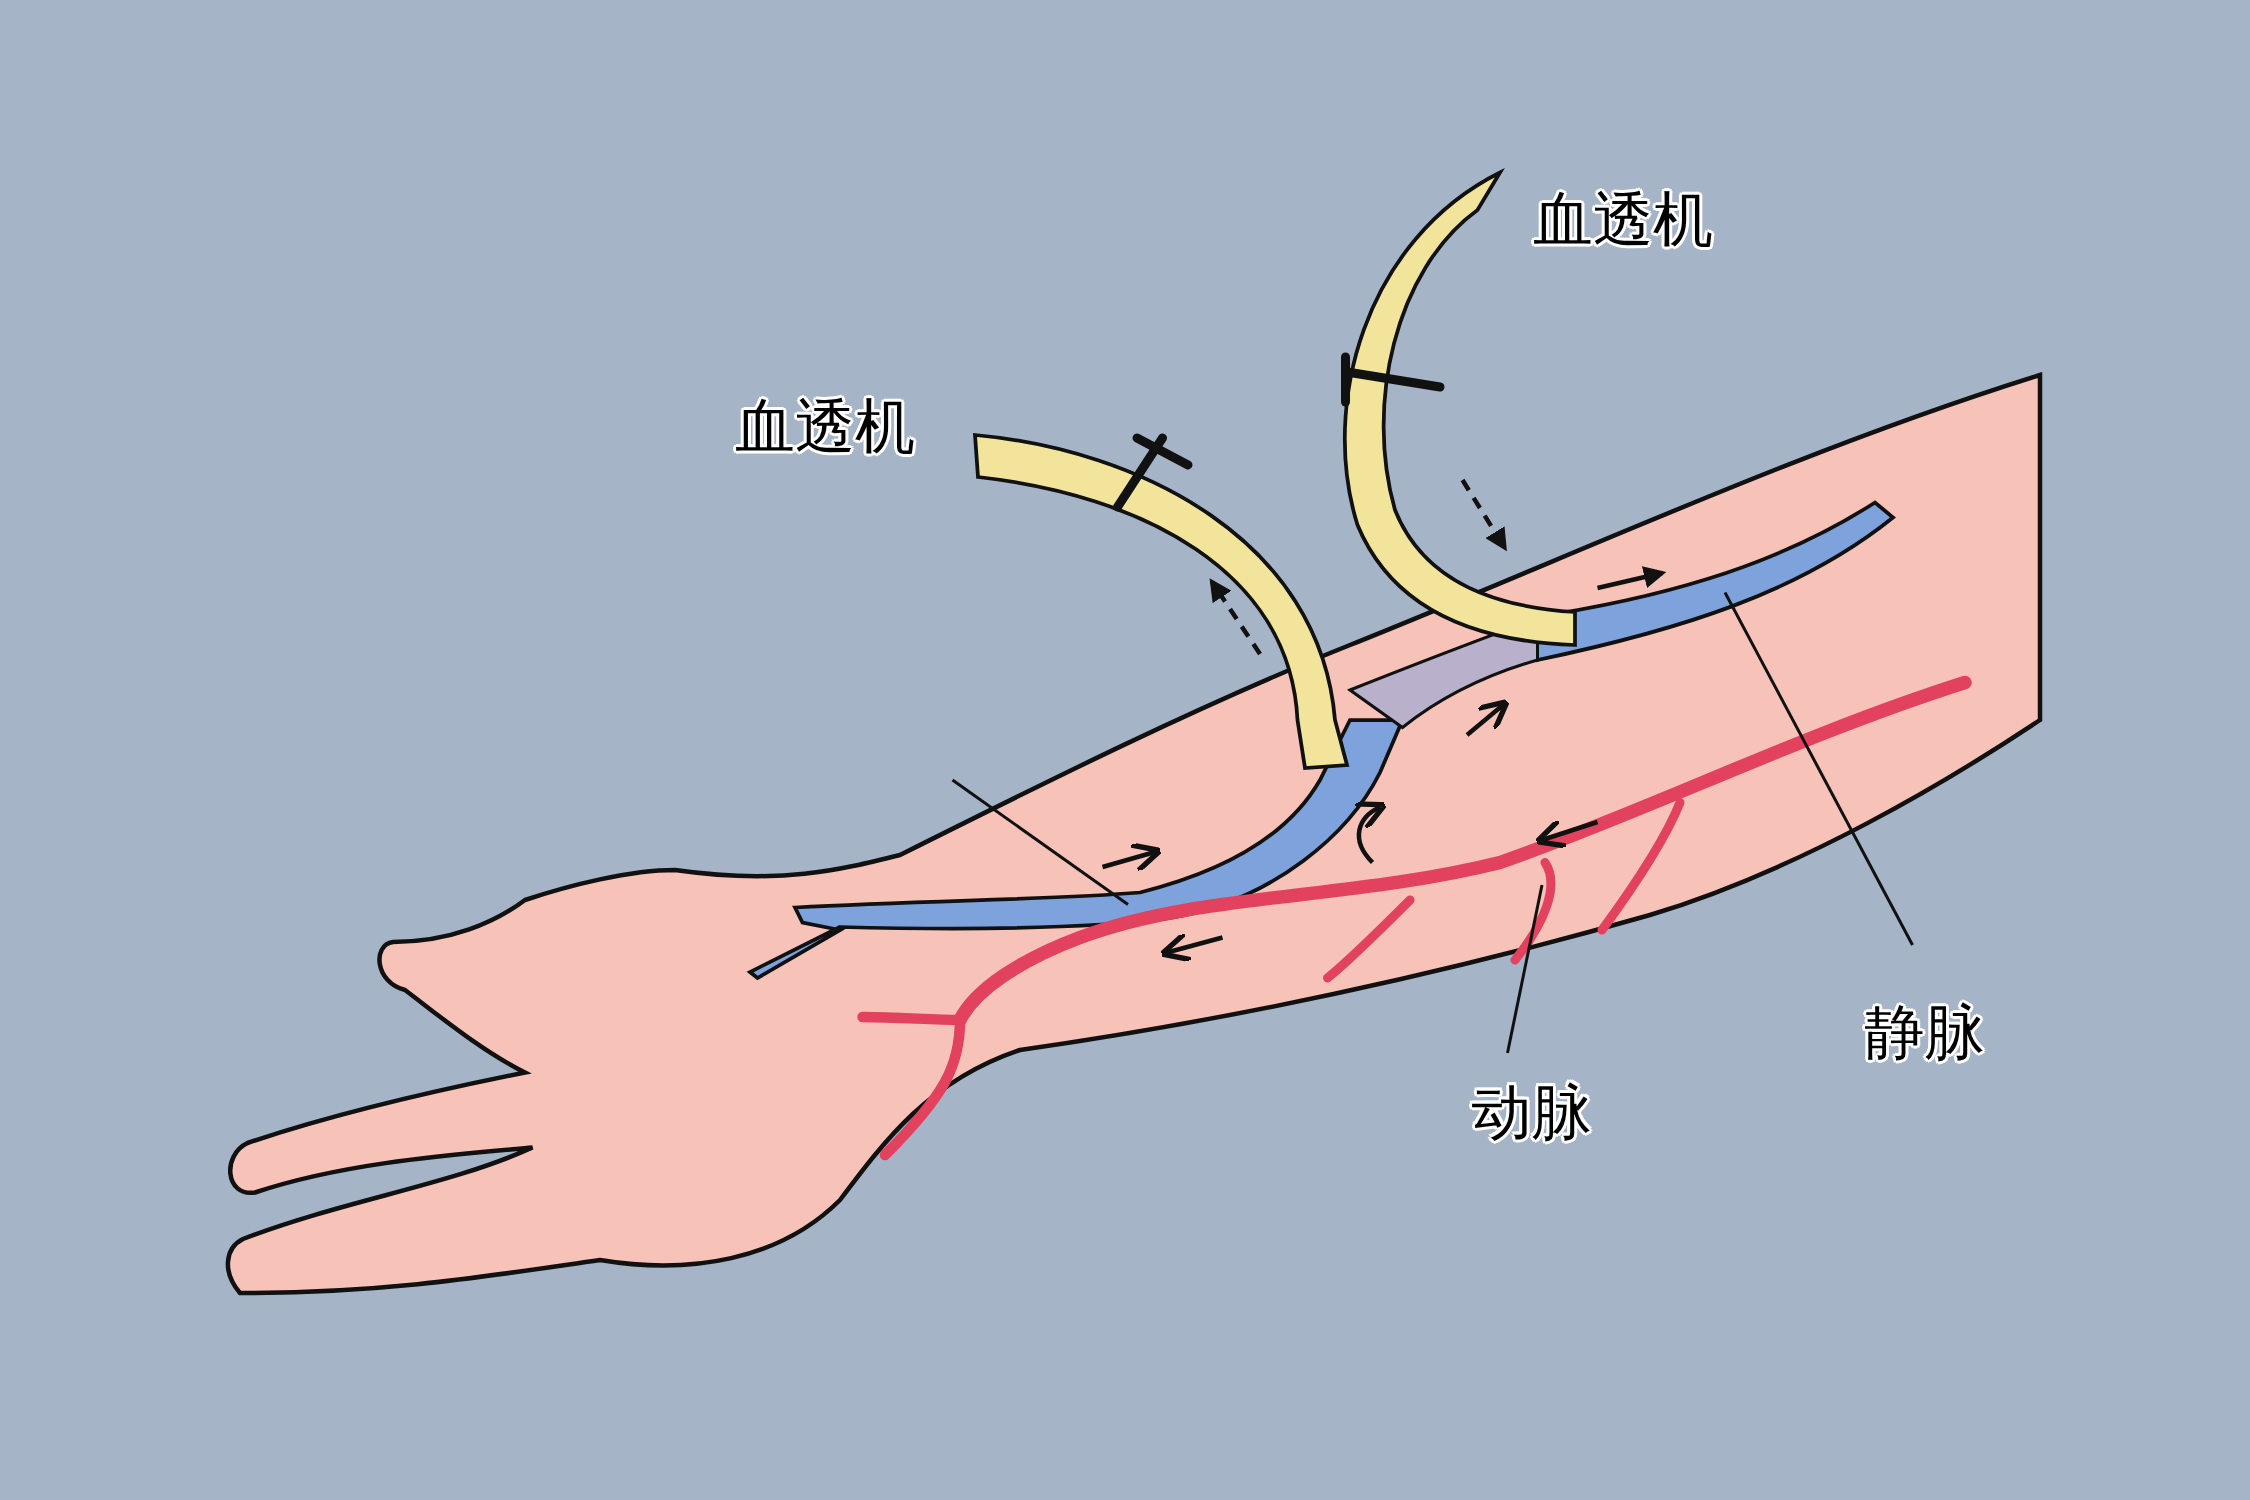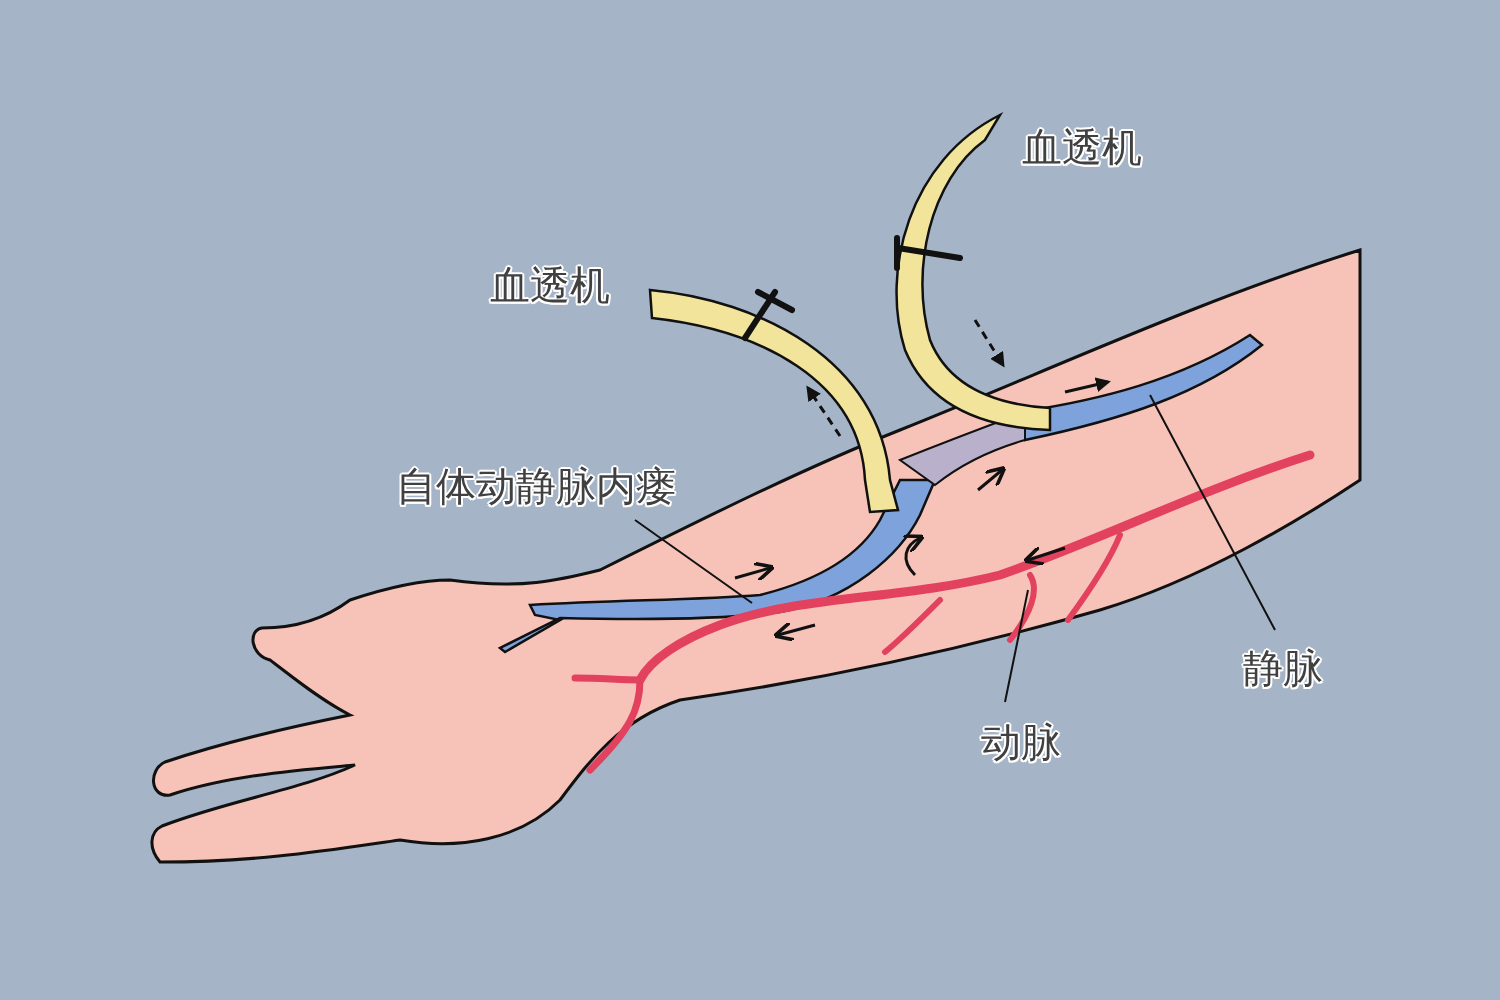--- a/index.html
+++ b/index.html
@@ -1,19 +1,19 @@
 <!DOCTYPE html>
 <html><head>
 <meta charset="utf-8">
 <style>
   html,body{margin:0;padding:0;}
   body{width:1500px;height:1000px;background:#a5b5c7;overflow:hidden;position:relative;
        font-family:"DejaVu Sans","Liberation Sans",sans-serif;}
   #stage{position:absolute;left:0;top:0;width:1500px;height:1000px;}
-  .label{position:absolute;font-size:40px;color:#404040;line-height:1;white-space:nowrap;
+  .label{position:absolute;font-size:40px;color:#000000;line-height:1;white-space:nowrap;
          text-shadow:2px 0 #fff,-2px 0 #fff,0 2px #fff,0 -2px #fff,1.5px 1.5px #fff,-1.5px -1.5px #fff,1.5px -1.5px #fff,-1.5px 1.5px #fff;}
 </style>
 </head>
 <body>
 
 <div id="stage">
 <svg width="1500" height="1000" viewBox="0 0 1500 1000" xmlns="http://www.w3.org/2000/svg">
   <defs>
     <marker id="ah" viewBox="0 0 10 10" refX="8" refY="5" markerWidth="6" markerHeight="6" orient="auto">
       <path d="M0,0 L10,5 L0,10" fill="none" stroke="#111" stroke-width="2"></path>
@@ -76,16 +76,15 @@
 
   <g stroke="#111" stroke-width="2">
     <line x1="635" y1="520" x2="752" y2="603"></line>
     <line x1="1150" y1="395" x2="1275" y2="630"></line>
     <line x1="1028" y1="590" x2="1005" y2="702"></line>
   </g>
 </svg>
 
   <div class="label" style="left:490px;top:265px;">血透机</div>
   <div class="label" style="left:1022px;top:127px;">血透机</div>
-  <div class="label" style="left:396px;top:466px;">自体动静脉内瘘</div>
-  <div class="label" style="left:1243px;top:648px;">静脉</div>
+  <div class="label" style="left:1243px;top:669px;">静脉</div>
   <div class="label" style="left:981px;top:722px;">动脉</div>
 </div>
 
 </body></html>

